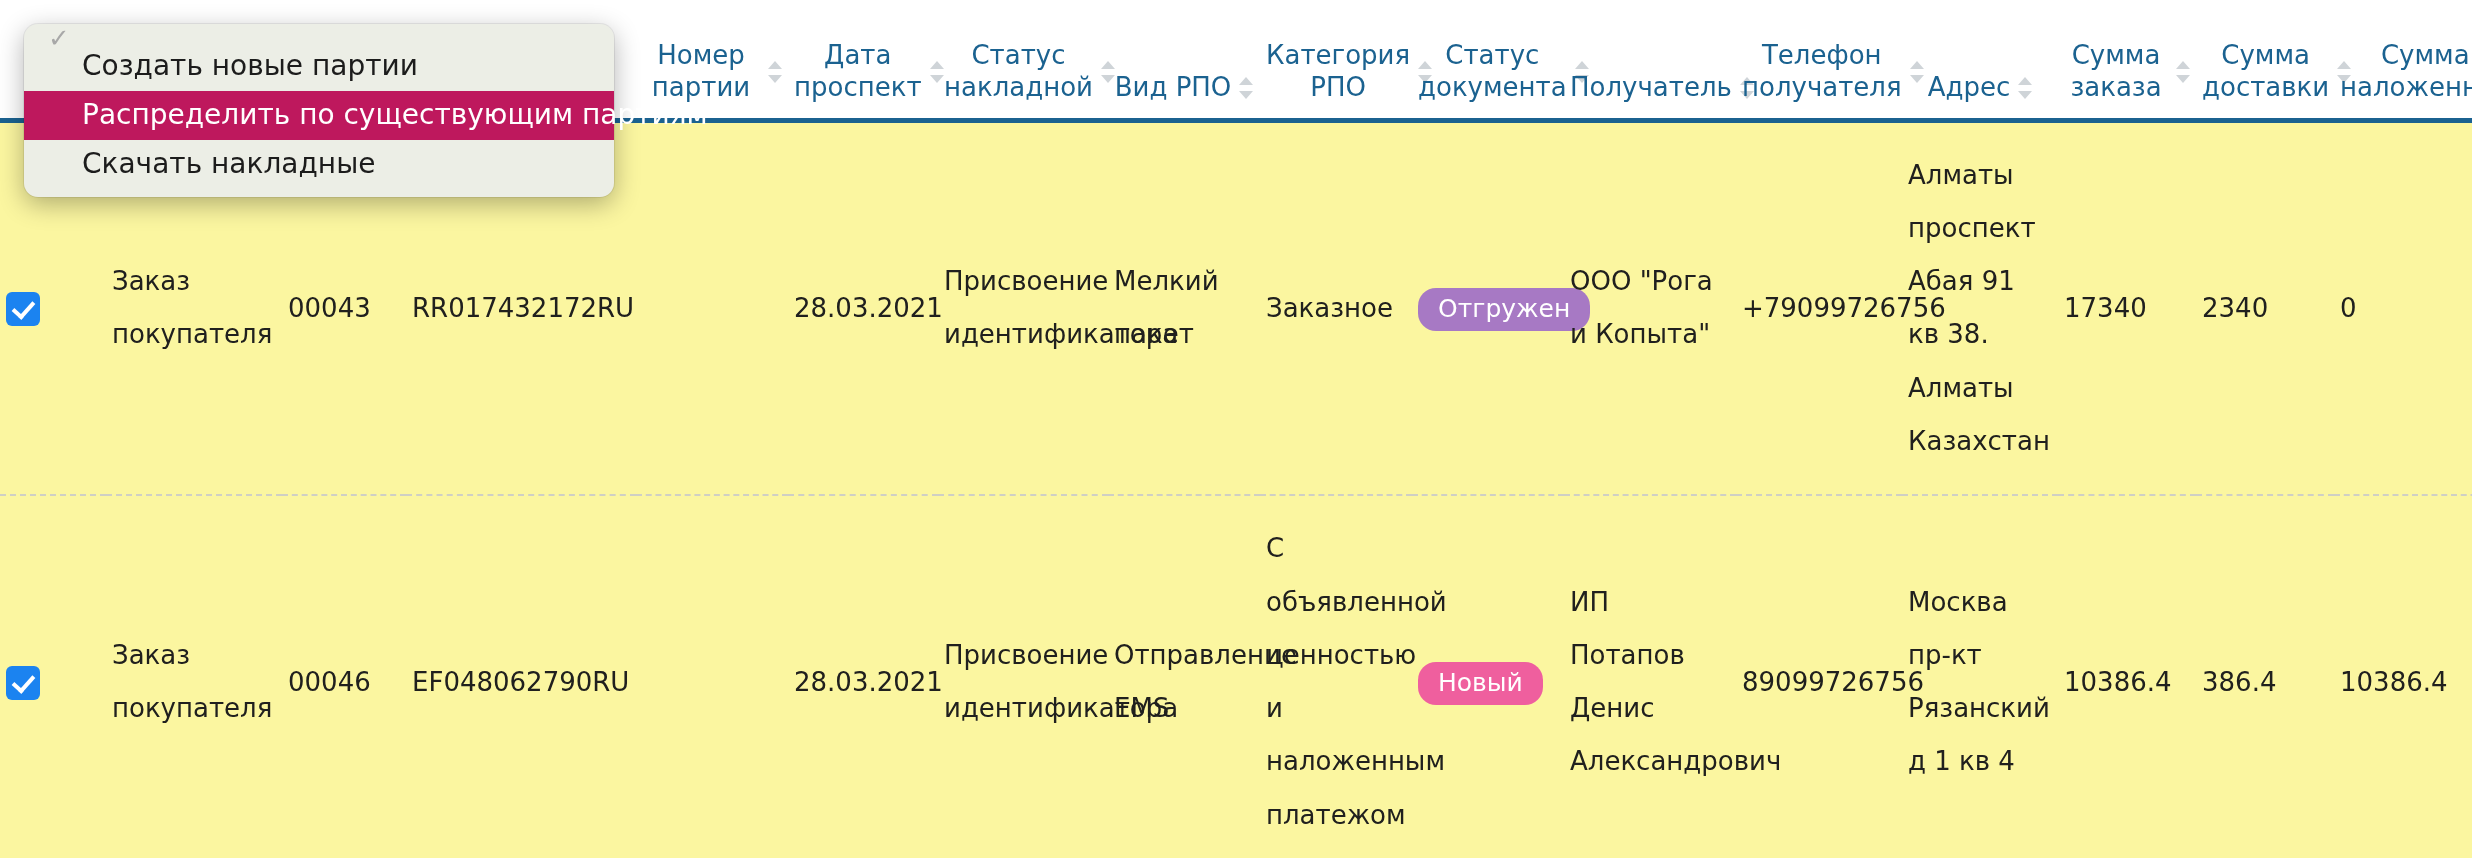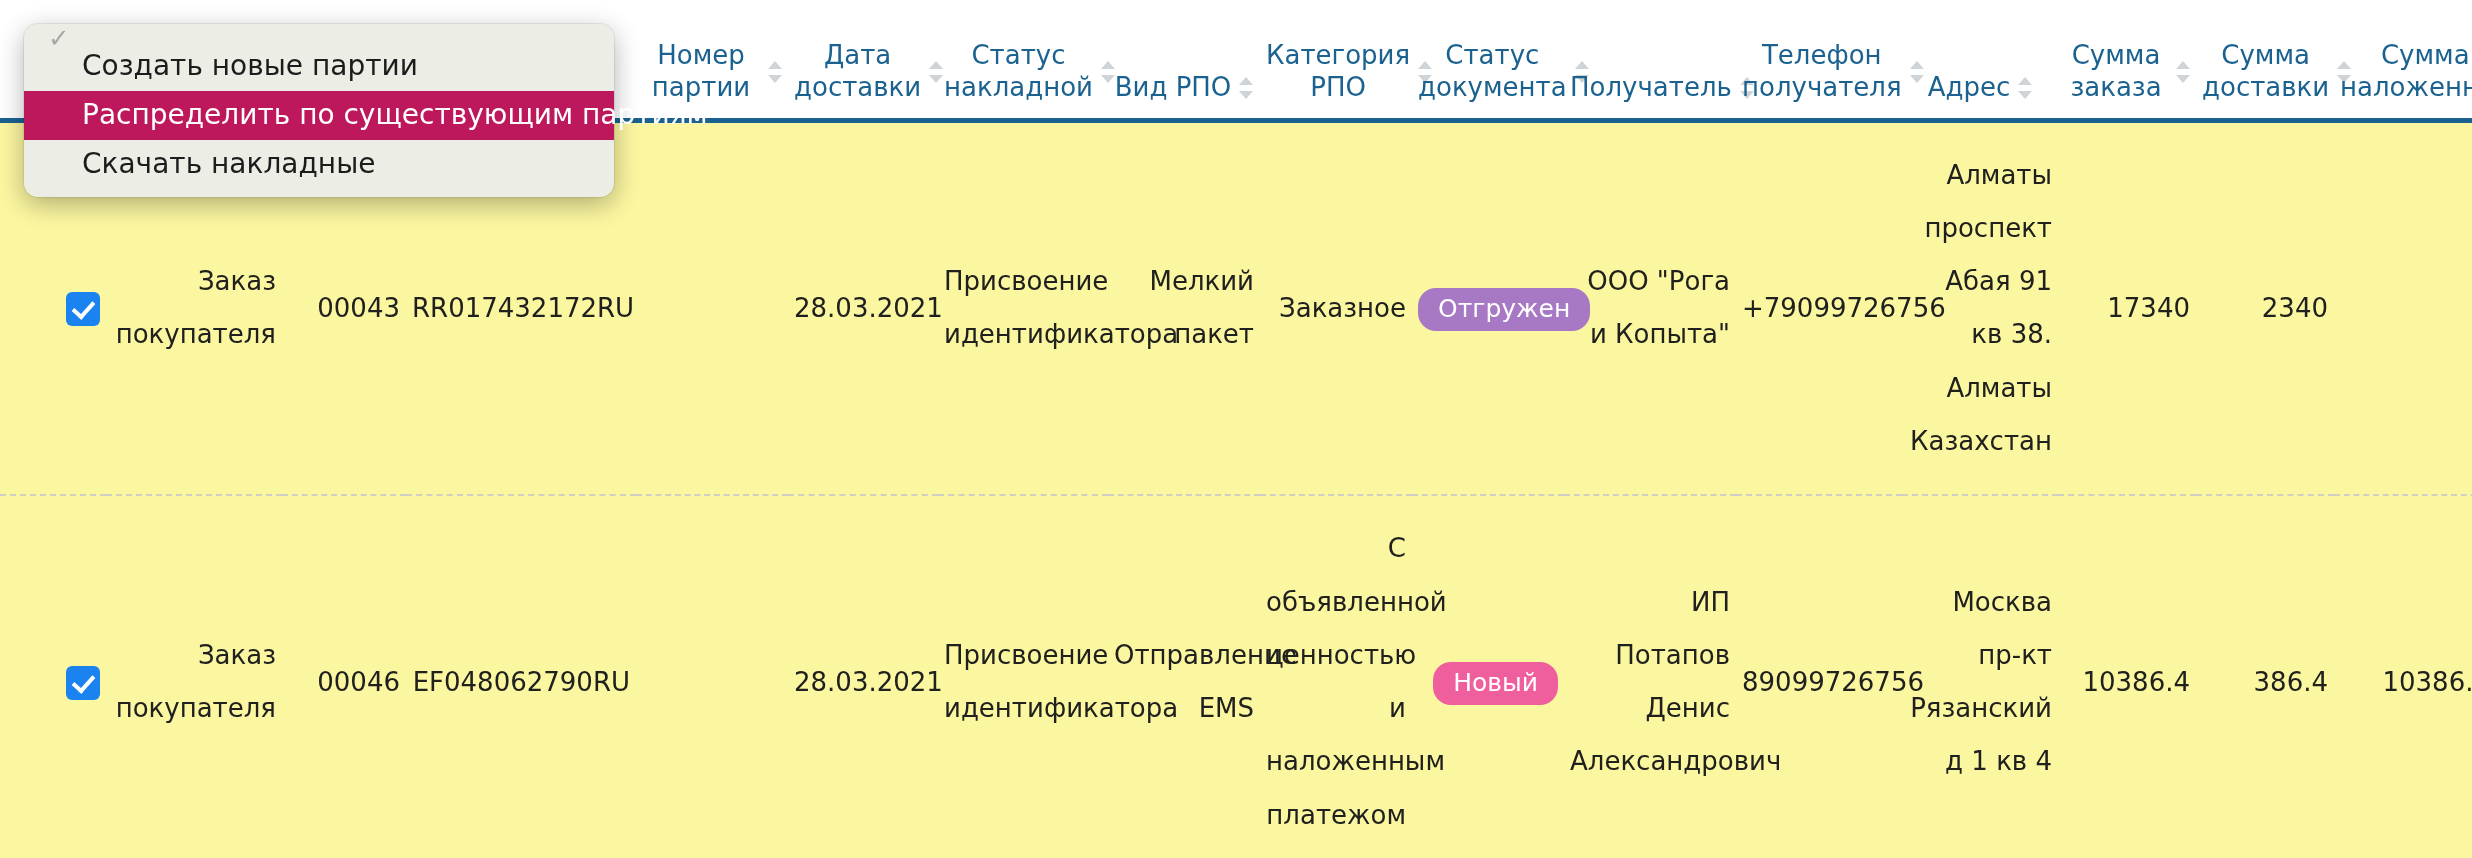--- a/index.html
+++ b/index.html
@@ -71,21 +71,21 @@
   .sort-icon .arr.down {
     bottom: 0;
     border-top: 8px solid #cfd4d8;
   }
 
   table.grid tbody td {
     background: #fbf6a0;
     color: #20201e;
     font-size: 26px;
     line-height: 2.05;
-    text-align: right;
+    text-align: left;
     vertical-align: middle;
     padding: 26px 6px;
     border-bottom: 2px dashed #cfcfc4;
   }
   table.grid tbody tr:last-child td {
     border-bottom: 4px solid #1b6290;
   }
 
   
   .c-check  { width: 106px; }
@@ -244,21 +244,21 @@
             <span class="th-label">Номер партии</span>
             <span class="sort-icon">
                 <i class="arr up"></i>
                 <i class="arr down"></i>
               </span>
           </span>
         </th>
 
         <th>
           <span class="th-inner">
-            <span class="th-label">Дата доставки</span>
+            <span class="th-label">Дата проспект</span>
             <span class="sort-icon">
                 <i class="arr up"></i>
                 <i class="arr down"></i>
               </span>
           </span>
         </th>
 
         <th>
           <span class="th-inner">
             <span class="th-label">Статус накладной</span>

